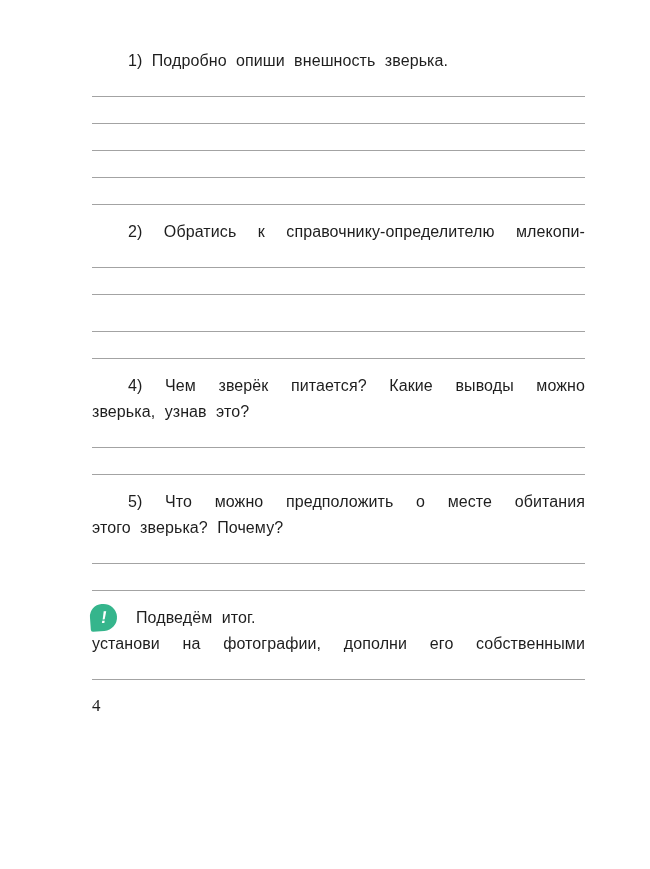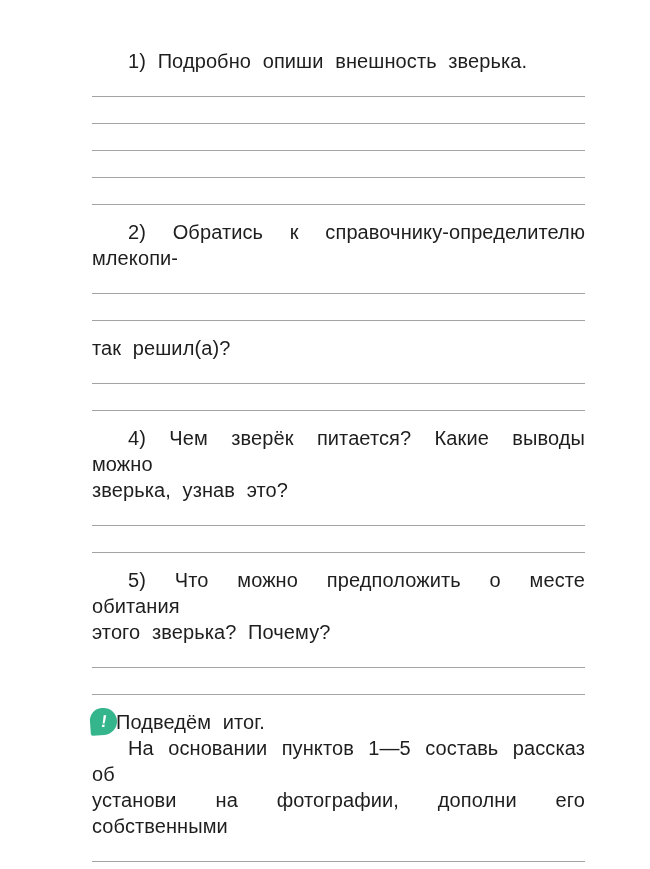--- a/index.html
+++ b/index.html
@@ -8,37 +8,37 @@
     height: 869px;
     background: #ffffff;
     color: var(--text, #1e1e1e);
     font-family: "Liberation Sans", sans-serif;
     overflow: hidden;
   }
   .page { padding: 48px 65px 0 92px; }
 
   .tline {
     margin: 0;
-    font-size: 20px;
+    font-size: 16px;
     line-height: 26px;
     word-spacing: 0.3em;
     letter-spacing: 0.1px;
   }
   .indent { text-indent: 36px; }
   .just { text-align: justify; text-align-last: justify; }
 
   .question { margin-bottom: 14px; }
   .answer-lines { margin-top: -4px; }
   .rule {
     height: 26px;
     border-bottom: 1px solid var(--rule, #a3a3a3);
   }
 
   .summary { position: relative; margin-top: 8px; }
-  .s-title { margin-left: 24px; }
+  .s-title { margin-left: 44px; }
   .badge {
     position: absolute;
     left: -2px;
     top: -1px;
     width: 27px;
     height: 27px;
     background: var(--accent, #35b58c);
     border-radius: 46% 50% 50% 8%;
     display: flex;
     align-items: center;
@@ -79,21 +79,20 @@
 
   <section class="question">
     <p class="tline indent just">2) Обратись к справочнику-определителю млекопи-</p>
     <div class="answer-lines">
         <div class="rule"></div>
         <div class="rule"></div>
       </div>
   </section>
 
   <section class="question">
-    <p class="tline">так решил(а)?</p>
     <div class="answer-lines">
         <div class="rule"></div>
         <div class="rule"></div>
       </div>
   </section>
 
   <section class="question">
     <p class="tline indent just">4) Чем зверёк питается? Какие выводы можно</p>
     <p class="tline">зверька, узнав это?</p>
     <div class="answer-lines">
@@ -109,21 +108,20 @@
         <div class="rule"></div>
         <div class="rule"></div>
       </div>
   </section>
 
   <section class="summary">
     <span class="badge">
       <span class="excl">!</span>
     </span>
     <p class="tline s-title">Подведём итог.</p>
-    <p class="tline indent just">На основании пунктов 1—5 составь рассказ об</p>
     <p class="tline just">установи на фотографии, дополни его собственными</p>
     <div class="answer-lines">
         <div class="rule"></div>
       </div>
   </section>
 
   <footer class="page-footer">
     <span class="page-num">4</span>
   </footer>
 

